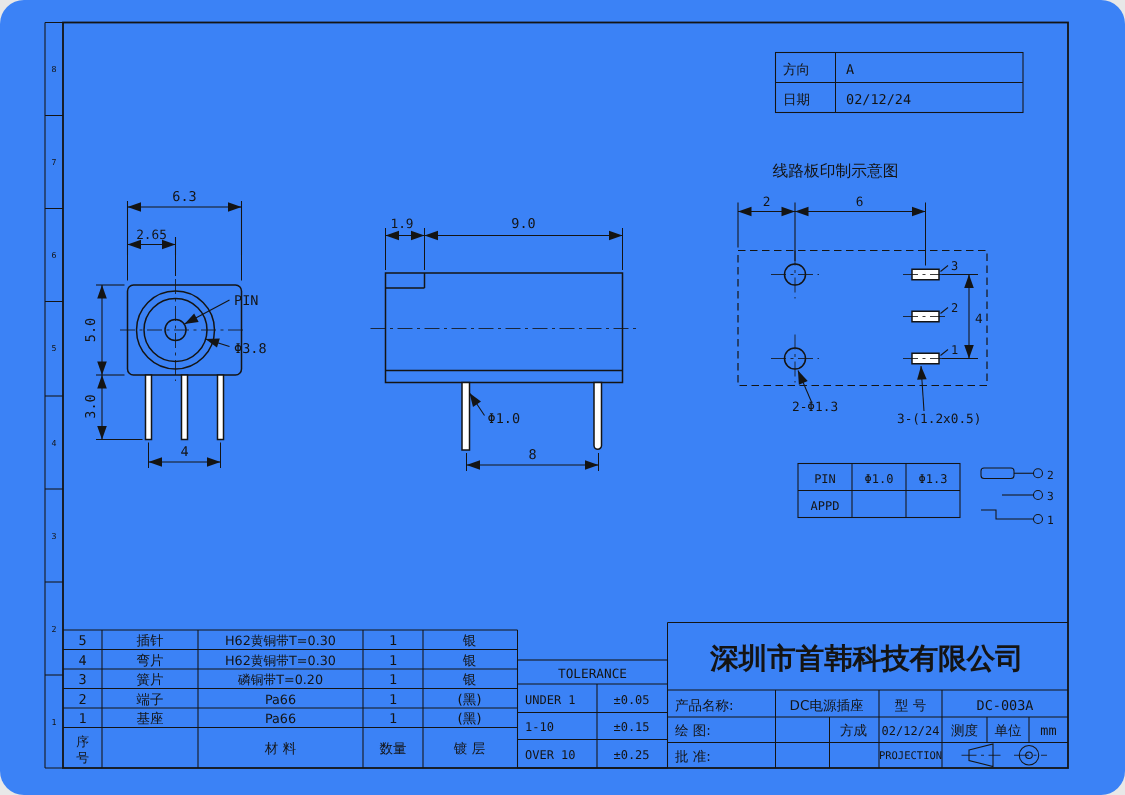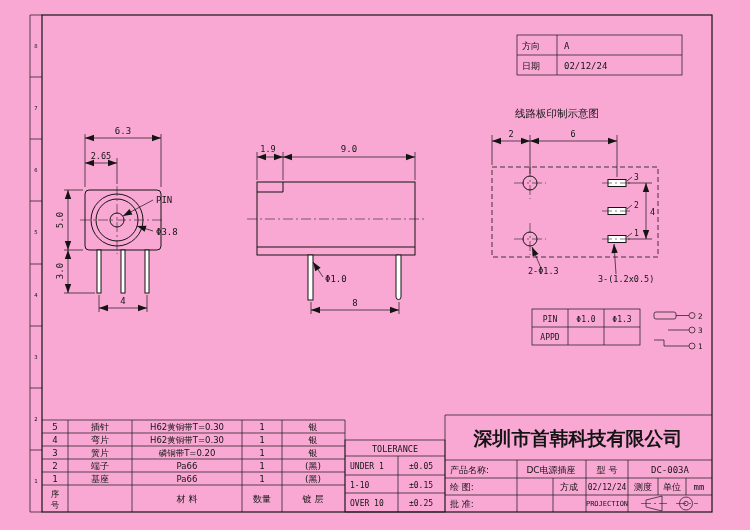--- a/index.html
+++ b/index.html
@@ -1,19 +1,19 @@
 <!DOCTYPE html>
 <html><head>
 <meta charset="utf-8">
 <style>
   * { box-sizing: border-box; }
   html,body { margin:0; padding:0; background:#e8e8e8; }
   .sheet {
-    width:750px; height:530px; background:#f9a8d4; position:relative;
-    overflow:hidden; font-family:"DejaVu Sans","Liberation Sans",sans-serif;
+    width:750px; height:530px; background:#3b82f6; position:relative;
+    overflow:hidden; font-family:"DejaVu Sans","Liberation Sans",sans-serif;border-radius:16px;
   }
   svg { display:block; }
   .ln   { stroke:#141414; stroke-width:1;   fill:none; }
   .ln2  { stroke:#141414; stroke-width:1.2; fill:none; }
   .thin { stroke:#141414; stroke-width:0.7; fill:none; }
   .dim  { stroke:#141414; stroke-width:0.7; fill:none; marker-start:url(#ah); marker-end:url(#ah); }
   .led  { stroke:#141414; stroke-width:0.7; fill:none; marker-end:url(#ah); }
   .cl   { stroke:#141414; stroke-width:0.55; fill:none; stroke-dasharray:10 3 2 3; }
   .hid  { stroke:#141414; stroke-width:0.8; fill:none; stroke-dasharray:5 3; }
   .t    { font-family:"DejaVu Sans","Liberation Sans",sans-serif; fill:#141414; }

